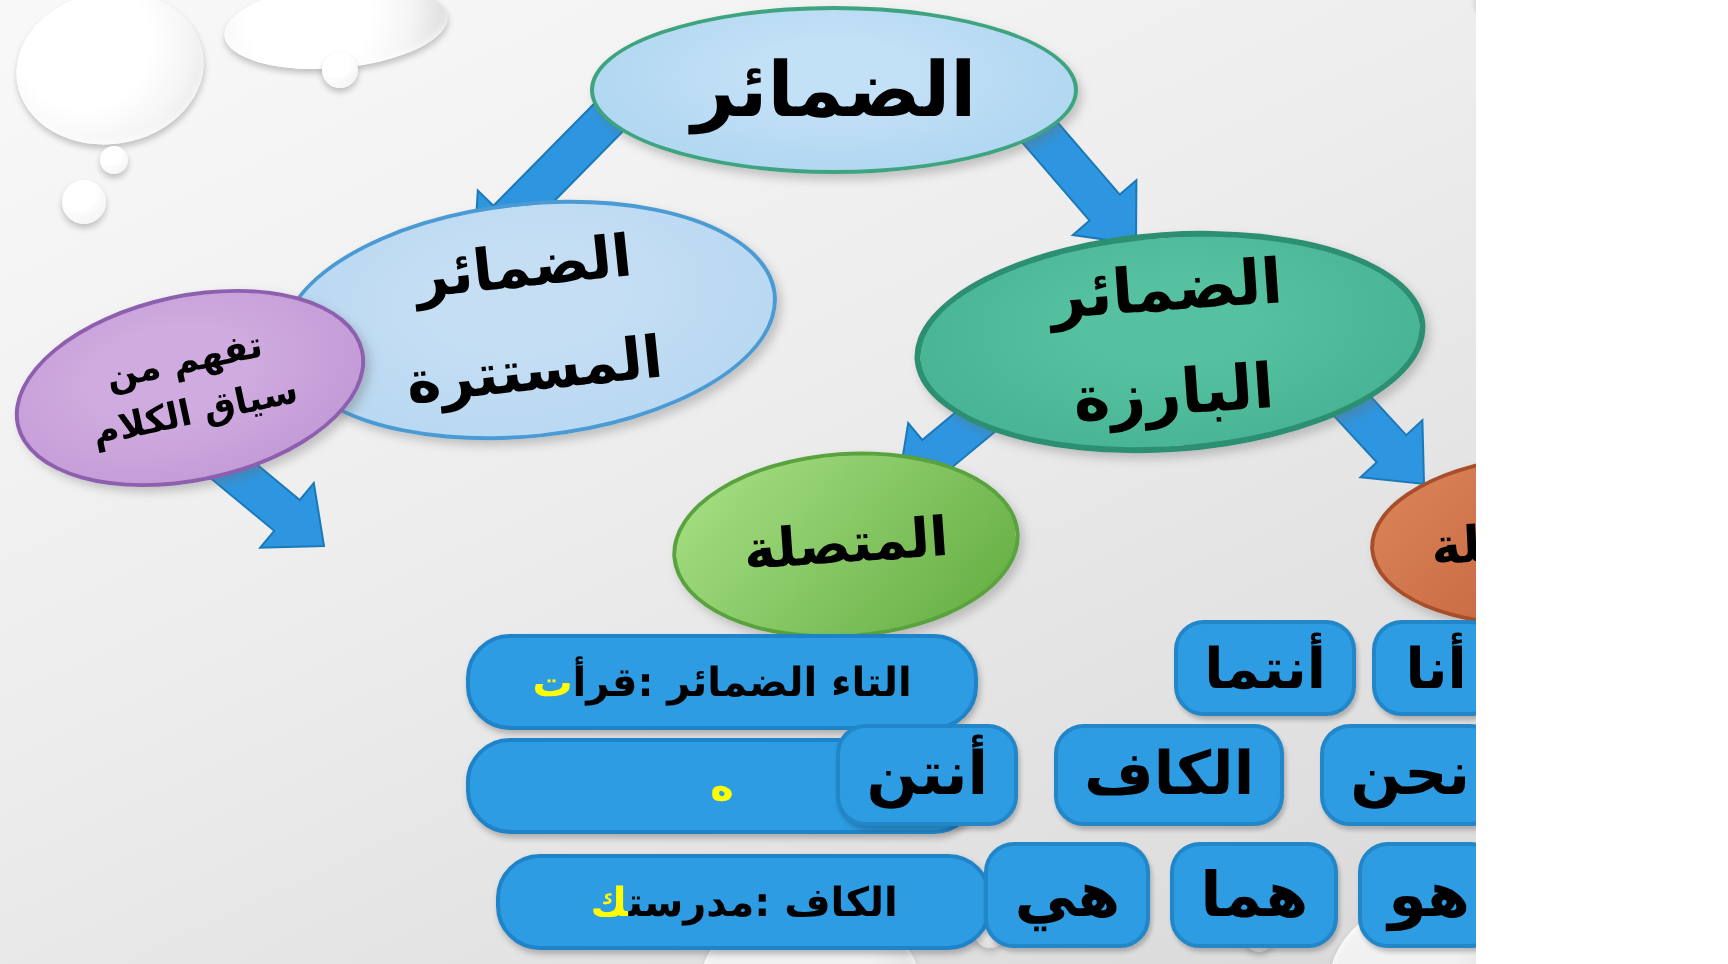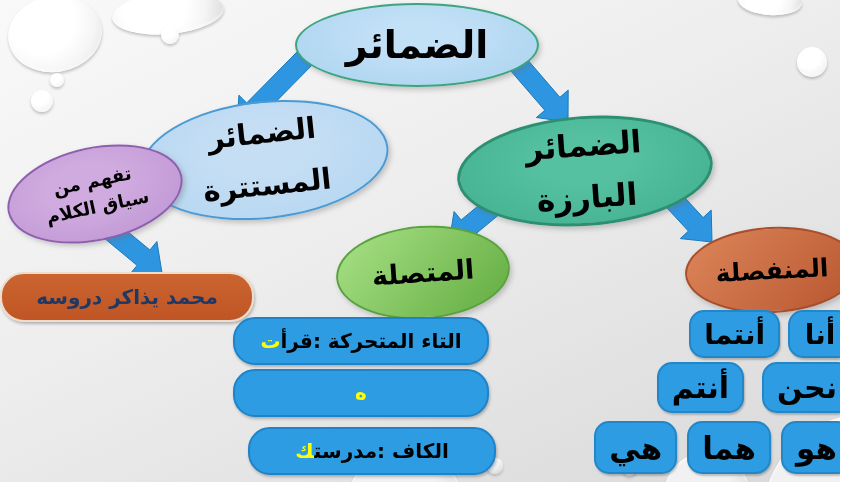--- a/index.html
+++ b/index.html
@@ -1,17 +1,17 @@
 <!DOCTYPE html>
 <html lang="ar"><head>
 <meta charset="utf-8">
 <style>
   html,body{margin:0;padding:0;}
   body{font-family:"DejaVu Sans",sans-serif;}
-  .canvas{position:relative;width:840px;height:482px;overflow:hidden;
+  .canvas{position:relative;width:738px;height:482px;overflow:hidden;
     background:linear-gradient(155deg,#f9f9f9 0%,#ededed 45%,#d9d9d9 100%);}
   
   .bubble{position:absolute;border-radius:50%;z-index:0;
     background:radial-gradient(circle at 38% 30%,#ffffff 42%,#f5f5f5 68%,#d8d8d8 100%);
     box-shadow:0 2px 3px rgba(0,0,0,.22), inset 0 -2px 3px rgba(255,255,255,.55);}
   .bubble.gray{background:radial-gradient(circle at 38% 30%,#f1f1f1 40%,#e3e3e3 62%,#c7c7c7 100%);
     box-shadow:0 2px 3px rgba(0,0,0,.18), inset 0 2px 3px rgba(255,255,255,.7);}
   .arrows{position:absolute;left:0;top:0;z-index:1;pointer-events:none;}
   
   .ellipse{position:absolute;border-radius:50%;z-index:2;display:flex;flex-direction:column;
@@ -88,55 +88,53 @@
   </div>
 
   <div class="ellipse hidden-el">
     <span>الضمائر</span>
     <span>المستترة</span>
   </div>
   <div class="ellipse note-el">
     <span>تفهم من</span>
     <span>سياق الكلام</span>
   </div>
-  <div class="pill orange-pill">
-    <span>محمد يذاكر دروسه</span>
-  </div>
 
   <div class="ellipse apparent-el">
     <span>الضمائر</span>
     <span>البارزة</span>
   </div>
 
   <div class="ellipse connected-el">
     <span>المتصلة</span>
   </div>
   <div class="ellipse separate-el">
     <span>المنفصلة</span>
   </div>
 
   <div class="pill expill ex1">
-    <span>التاء المتحركة :قرأ</span>
+    <span>التاء الضمائر :قرأ</span>
       <span class="hl">ت</span>
   </div>
   <div class="pill expill ex2">
       <span class="hl">ه</span>
   </div>
   <div class="pill expill ex3">
     <span>الكاف :مدرست‍</span>
       <span class="hl">‍ك</span>
   </div>
 
   <div class="prow r1">
     <div class="ppill">أنا</div>
     <div class="ppill">أنتما</div>
   </div>
   <div class="prow r2">
     <div class="ppill">نحن</div>
-    <div class="ppill">أنتم</div>
+    <div class="ppill">الكاف</div>
+    <div class="ppill">أنتن</div>
   </div>
   <div class="prow r3">
     <div class="ppill">هو</div>
     <div class="ppill">هما</div>
     <div class="ppill">هي</div>
   </div>
 
 </div>
 
 </body></html>

